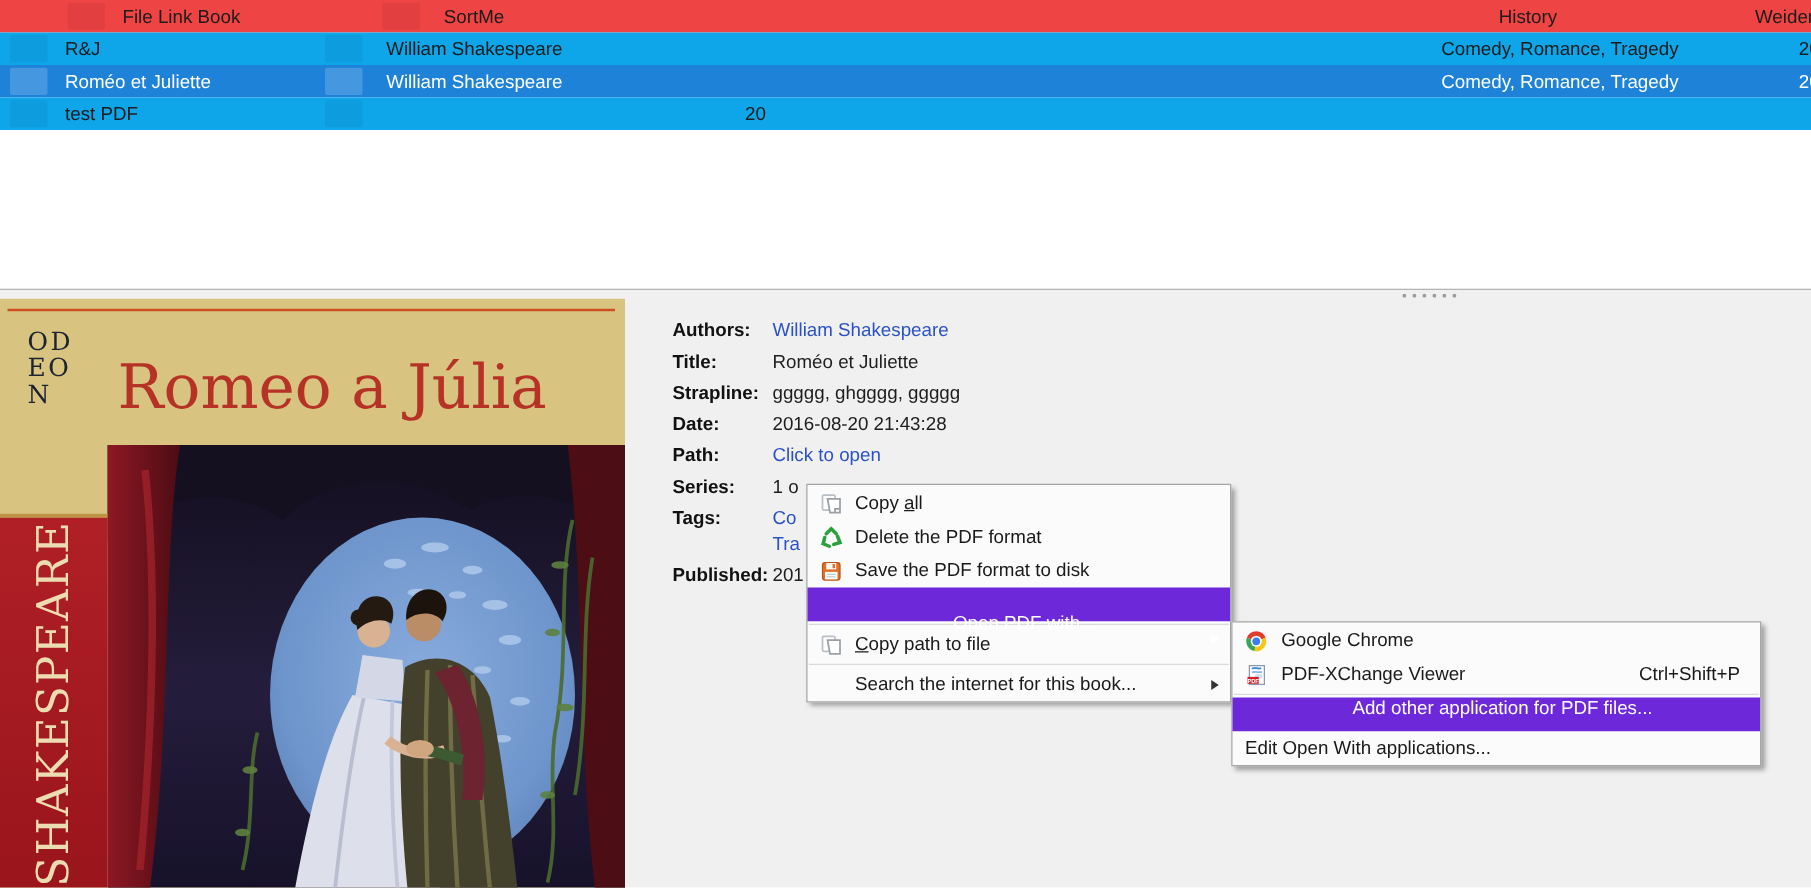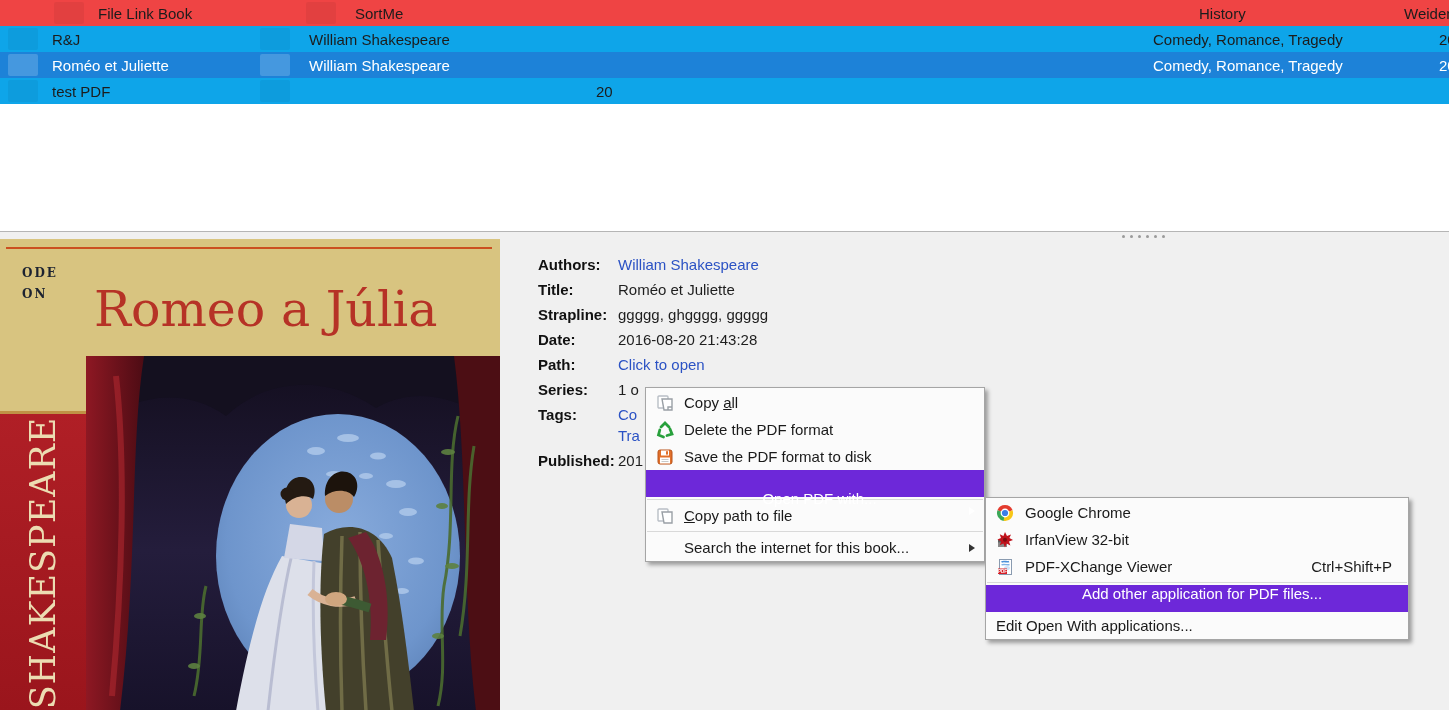--- a/index.html
+++ b/index.html
@@ -36,21 +36,21 @@
   .field { display:flex; line-height:21px; margin-bottom:4px; }
   .field .lbl { width:80px; flex:none; font-weight:bold; color:#111; }
   .link { color:#2b52c4; cursor:pointer; }
   .stack span { display:block; }
 
   
   .cover { position:absolute; left:0; top:7px; width:500px; height:472px;
     background:#d8c480; overflow:hidden; }
   .cover-rule { position:absolute; left:6px; top:8px; width:486px; height:2px; background:#cb4f20; }
   .cover-logo { position:absolute; left:22px; top:24px; width:46px;
-    font-family:"DejaVu Serif","Liberation Serif",serif; font-weight:bold; font-size:12px;
+    font-family:"DejaVu Serif","Liberation Serif",serif; font-weight:normal; font-size:20px;
     line-height:21px; letter-spacing:2px; color:#1d2330; word-break:break-all; }
   .cover-title { position:absolute; left:94px; top:42px; width:400px;
     font-family:"DejaVu Serif","Liberation Serif",serif; font-size:49px; color:#b63226; }
   .painting { position:absolute; left:86px; top:117px; }
   .spine { position:absolute; left:0; top:172px; width:86px; height:300px;
     background:linear-gradient(180deg,#b01f26,#9a151c); border-top:3px solid #c09245;
     display:flex; align-items:center; justify-content:center; }
   .spine-text { transform:rotate(-90deg); white-space:nowrap;
     font-family:"DejaVu Serif","Liberation Serif",serif; font-size:35px;
     letter-spacing:1px; color:#ecdcb2; }
@@ -348,31 +348,20 @@
           <path d="M9 9 L1.48 6.26 A8 8 0 0 1 16.52 6.26 Z" fill="#e33b2e"></path>
           <path d="M9 9 L16.52 6.26 A8 8 0 0 1 7.61 16.88 Z" fill="#f7c617"></path>
           <path d="M9 9 L7.61 16.88 A8 8 0 0 1 1.48 6.26 Z" fill="#3aa757"></path>
           <circle cx="9" cy="9" r="4.4" fill="#ffffff"></circle>
           <circle cx="9" cy="9" r="3.1" fill="#3b7de9"></circle>
         </svg>
       </span>
       <span class="txt">Google Chrome</span>
     </div>
 
-    <div class="mi">
-      <span class="ic">
-        <svg width="18" height="18" viewBox="0 0 18 18">
-          <rect x="2" y="9" width="9" height="7" fill="#8a8a8a"></rect>
-          <rect x="2" y="9" width="9" height="2.4" fill="#5c5c5c"></rect>
-          <path d="M9 1 L11 5 L15 3.4 L13.4 7 L17 9 L13 10.4 L14.4 14.4 L10.6 12.6 L9 16.6 L7.4 12.6 L3.6 14.2 L5.2 10.4 L1.4 8.6 L5 7 L3.8 3.2 L7.4 5 Z" fill="#c0121b"></path>
-          <circle cx="9" cy="8.8" r="2" fill="#7a0d12"></circle>
-        </svg>
-      </span>
-      <span class="txt">IrfanView 32-bit</span>
-    </div>
 
     <div class="mi">
       <span class="ic">
         <svg width="18" height="18" viewBox="0 0 18 18">
           <rect x="3.5" y="1.5" width="12" height="15" fill="#ffffff" stroke="#8a9bb0" stroke-width="1"></rect>
           <path d="M5.5 4 C8 2.5 11 4.5 13 3.5" stroke="#4a90d9" stroke-width="1.6" fill="none"></path>
           <path d="M5.5 7 C8 5.5 11 7.5 13.5 6.5" stroke="#7fb3e8" stroke-width="1.4" fill="none"></path>
           <ellipse cx="11" cy="10" rx="3" ry="2" fill="#cfe3f7"></ellipse>
           <rect x="2" y="10.5" width="9" height="5.5" fill="#d81f26"></rect>
           <text x="6.5" y="15" font-size="4.6" font-family="Liberation Sans, sans-serif" font-weight="bold" fill="#ffffff" text-anchor="middle">PDF</text>

